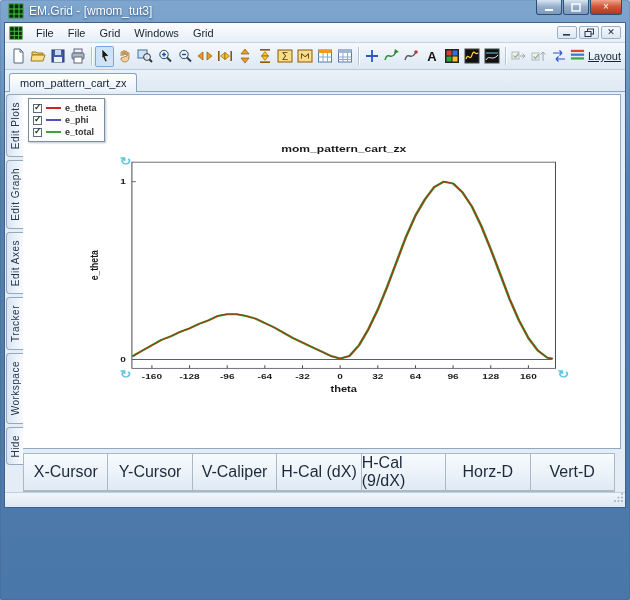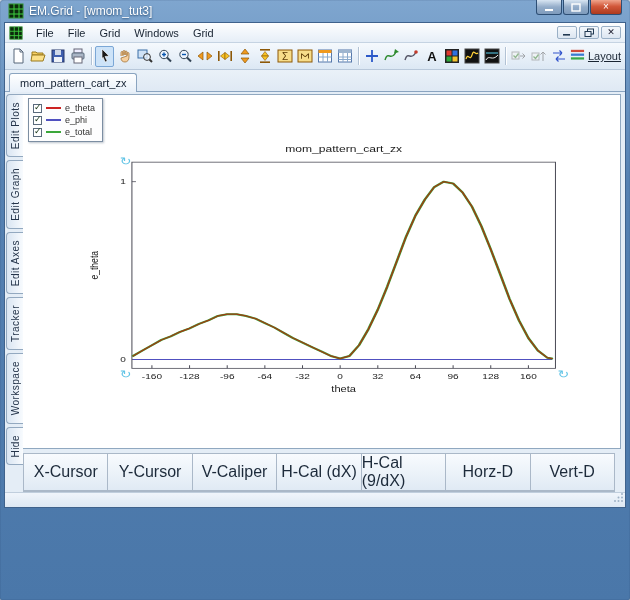--- a/index.html
+++ b/index.html
@@ -36,21 +36,21 @@
 
   
   .tabbar { height: 22px; flex: 0 0 22px; display: flex; align-items: flex-end; border-bottom: 1px solid #8aa4c0; padding-left: 4px; background: linear-gradient(#eaf1f8,#dfe9f4); }
   .tab { height: 19px; padding: 0 10px; font-size: 11px; color: #152233; display: flex; align-items: center; background: linear-gradient(#ffffff,#e8f0f9); border: 1px solid #8aa4c0; border-bottom: none; border-radius: 3px 3px 0 0; position: relative; top: 1px; }
 
   
   .main { flex: 1 1 auto; display: flex; min-height: 0; padding-top: 2px; }
   .side-tabs { width: 18px; flex: 0 0 18px; display: flex; flex-direction: column; align-items: flex-start; padding-left: 1px; }
   .side-tab { width: 17px; border: 1px solid #93a9c0; border-right: none; border-radius: 4px 0 0 4px; background: linear-gradient(90deg,#d9e5f2,#f8fbfe); margin-bottom: 3px; display: flex; align-items: center; justify-content: center; padding: 7px 0; }
   .side-tab span { writing-mode: vertical-rl; transform: rotate(180deg); font-size: 10px; color: #24344a; letter-spacing: 0.5px; }
-  .plot-panel { flex: 1 1 auto; background: #fff; border: 1px solid #90a8c0; border-left: none; margin: 0 4px 4px 0; position: relative; overflow: hidden; }
+  .plot-panel { flex: 1 1 auto; background: #fff; border: 1px solid #90a8c0; border-left: none; margin: 0 4px 4px 0; position: relative; overflow: hidden; font-weight: bold; }
   .plot-panel svg.chart { width: 100%; height: 100%; display: block; }
   svg text { font-family: "Liberation Sans", sans-serif; }
 
   
   .legend { position: absolute; left: 5px; top: 3px; background: #fdfdfe; border: 1px solid #7c8ea2; box-shadow: 1px 1px 2px rgba(60,80,110,.35); padding: 3px 7px 3px 4px; z-index: 5; }
   .legend-row { display: flex; align-items: center; height: 12px; }
   .cb { width: 9px; height: 9px; border: 1px solid #5a6a7c; background: #fff; margin-right: 4px; position: relative; flex: 0 0 9px; }
   .cb::after { content: "✓"; position: absolute; left: 0; top: -3px; font-size: 9px; color: #143314; }
   .lsample { width: 15px; height: 2px; margin-right: 4px; flex: 0 0 15px; }
   .llabel { font-size: 9px; color: #333; white-space: nowrap; }

